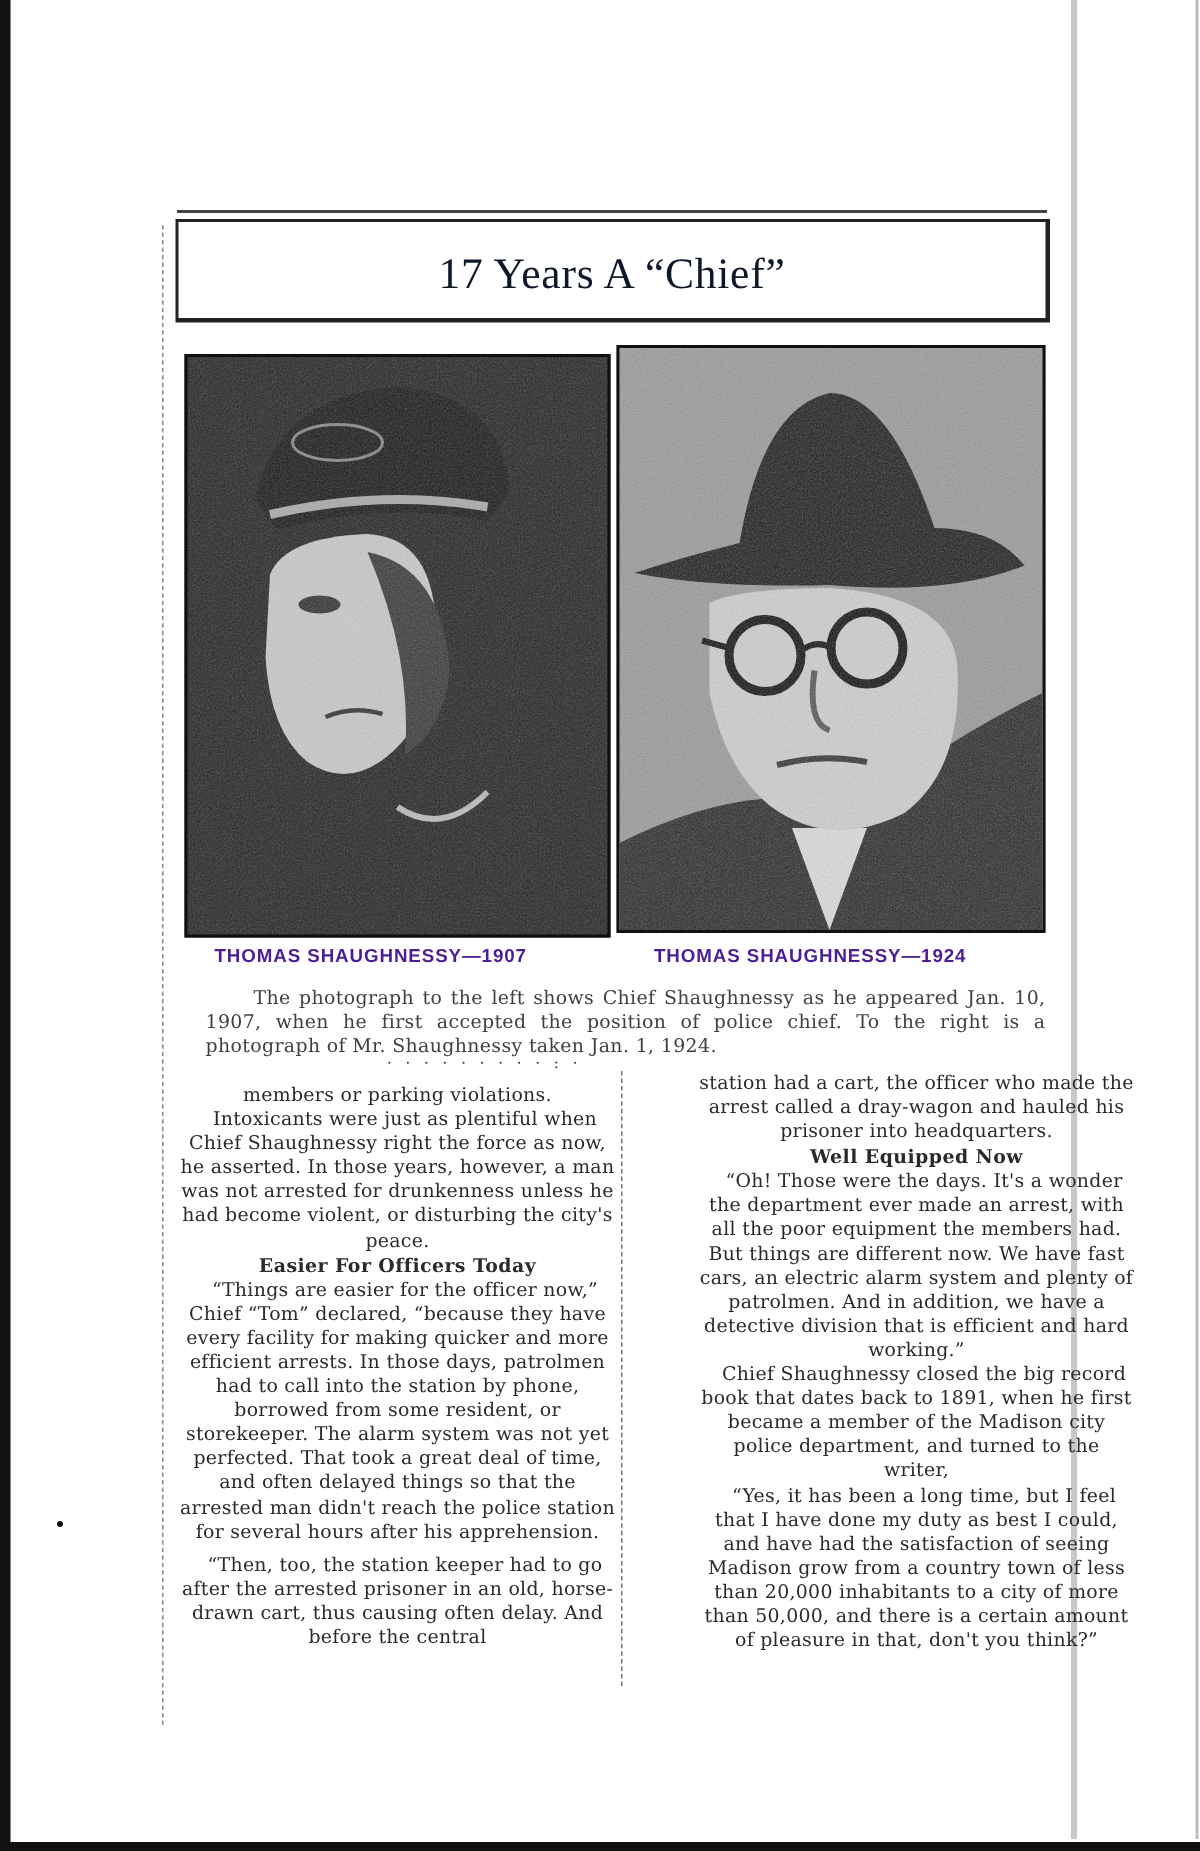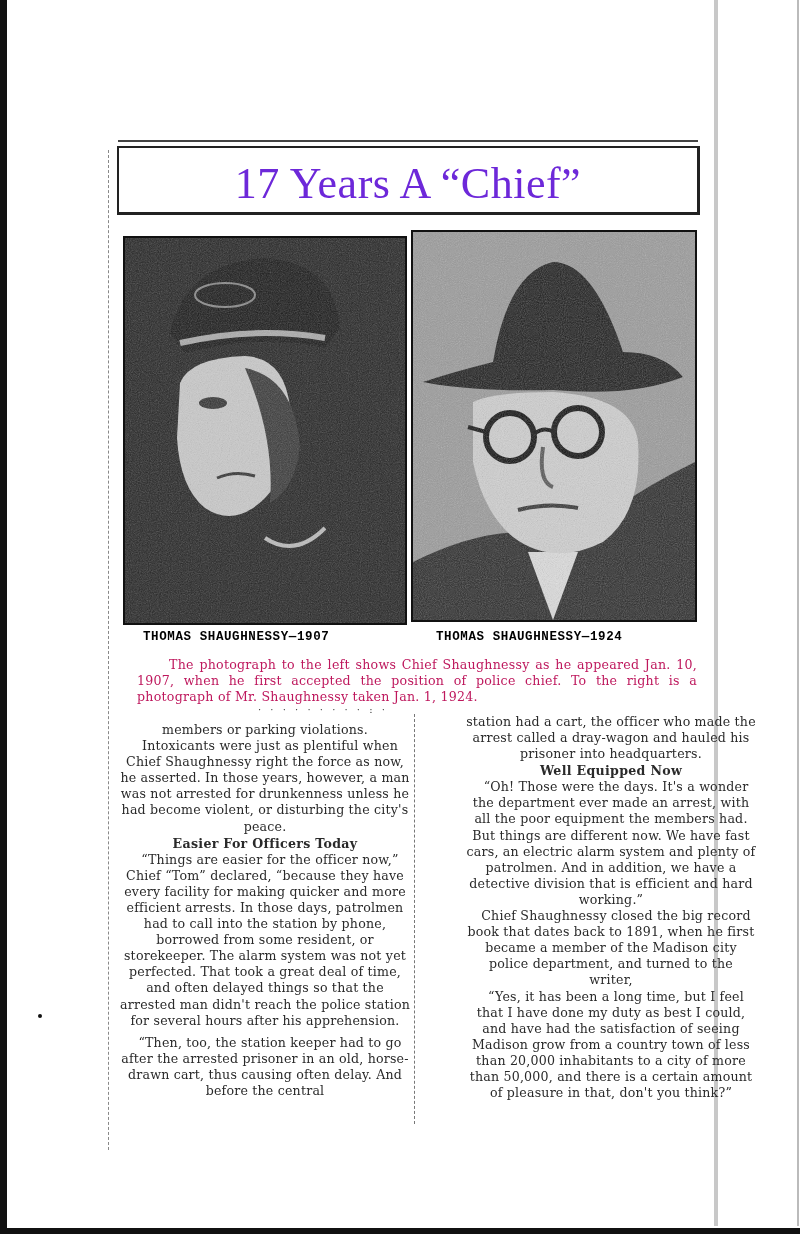--- a/index.html
+++ b/index.html
@@ -12,41 +12,41 @@
     .right-thin-line { position: absolute; left: 797px; top: 0; width: 2px; height: 1226px; background: #bbb; }
     .bottom-edge { position: absolute; left: 0; top: 1228px; width: 800px; height: 6px; background: #111; }
     .clip-left-rule { position: absolute; left: 108px; top: 150px; width: 1px; height: 1000px; border-left: 1px dashed #888; }
 
     .headline-box {
       position: absolute; left: 117px; top: 146px; width: 578px; height: 64px;
       border: 2px solid #222; border-bottom-width: 3px; border-right-width: 3px;
       display: flex; align-items: center; justify-content: center;
     }
     .headline {
-      font-family: "Liberation Serif", serif; font-size: 44px; color: #6d28d9;
+      font-family: "Liberation Serif", serif; font-size: 29px; color: #0f172a;
       letter-spacing: 0.5px; margin-top: 6px;
     }
     .top-rule { position: absolute; left: 118px; top: 140px; width: 580px; height: 2px; background: #444; }
 
     .photo {
       position: absolute; overflow: hidden; border: 2px solid #111;
     }
     .photo-1907 { left: 123px; top: 236px; width: 280px; height: 385px; background: #2a2a2a; }
     .photo-1924 { left: 411px; top: 230px; width: 282px; height: 388px; background: #8a8a8a; }
 
     .caption-row {
-      position: absolute; top: 630px; font-family: Liberation Mono, monospace; font-weight: bold;
-      font-size: 12.5px; letter-spacing: 0.6px; color: #000000;
+      position: absolute; top: 630px; font-family: Liberation Sans, sans-serif; font-weight: bold;
+      font-size: 12.5px; letter-spacing: 0.6px; color: #4c1d95;
     }
     .cap1 { left: 143px; }
     .cap2 { left: 436px; }
 
     .intro {
       position: absolute; left: 137px; top: 657px; width: 560px;
-      font-size: 12.6px; line-height: 16px; color: #be185d; text-align: justify;
+      font-size: 12.6px; line-height: 16px; color: #404040; text-align: justify;
       letter-spacing: 0.25px;
     }
     .intro .indent { display: inline-block; width: 32px; }
 
     .col {
       position: absolute; font-size: 12.6px; line-height: 16.1px; color: #2a2a2a;
       text-align: justify; letter-spacing: 0.2px;
     }
     .col-left { left: 120px; top: 722px; width: 290px; }
     .col-right { left: 422px; top: 714px; width: 290px; margin-left: 44px; }

